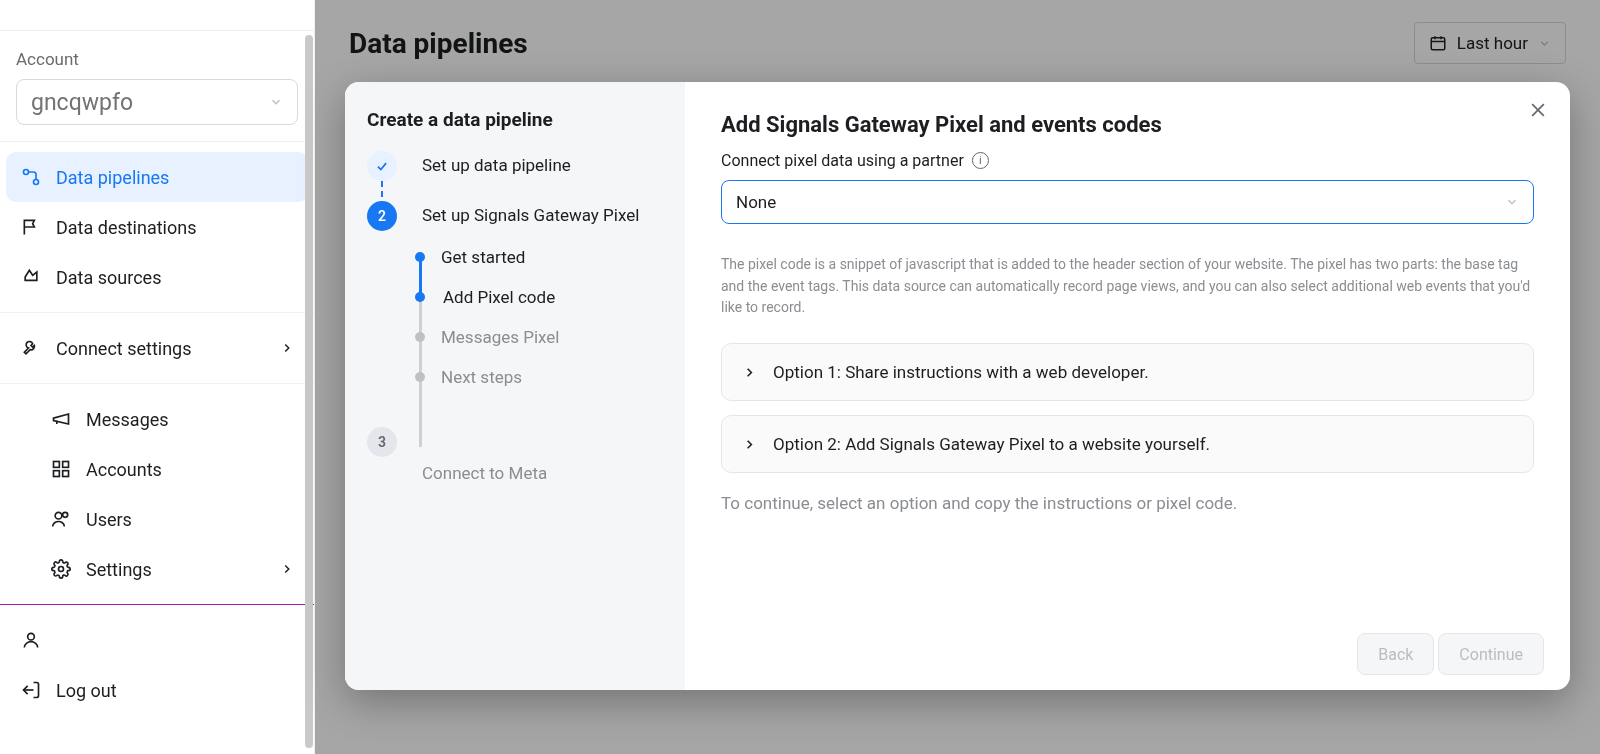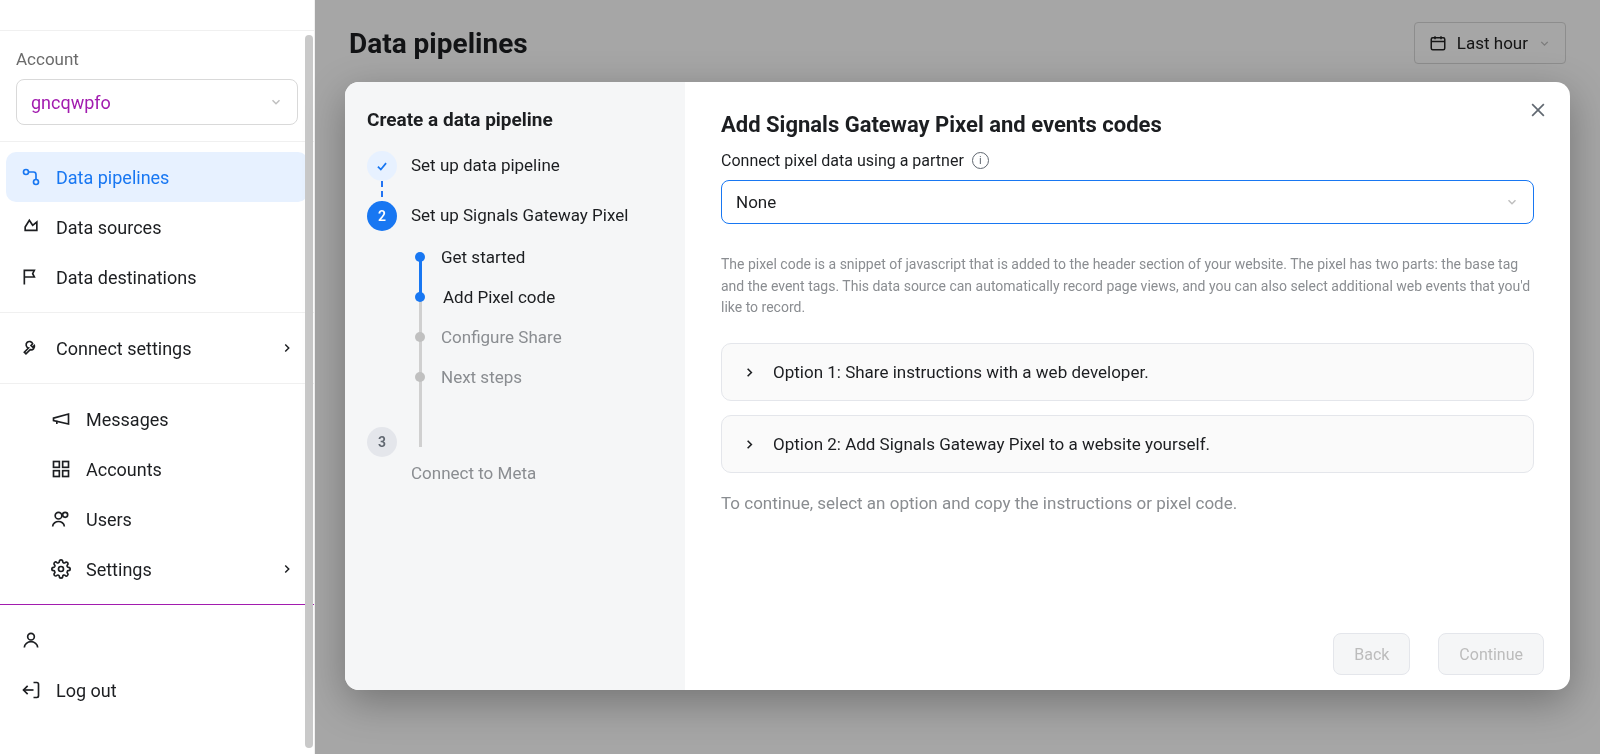--- a/index.html
+++ b/index.html
@@ -8,21 +8,21 @@
 .app { display: flex; width: 100%; height: 100%; }
 
 
 .sidebar { width: 315px; height: 100%; border-right: 1px solid #f0f0f0; display: flex; flex-direction: column; position: relative; }
 .sidebar-scroll-track { position:absolute; right:0; top:35px; bottom:6px; width:10px; background: transparent; display:flex; align-items:stretch; }
 .sidebar-scroll-thumb { background:#c9c9c9; border-radius:5px; width:8px; margin-left:1px; height:100%; }
 
 .sidebar-top { height: 31px; border-bottom: 1px solid #f0f0f0; }
 .account-block { padding: 18px 16px 16px 16px; border-bottom: 1px solid #f0f0f0; }
 .account-label { color:#6b6b6b; font-size:17px; margin-bottom:10px; }
-.account-select { border:1px solid #d9d9d9; border-radius:8px; height:46px; display:flex; align-items:center; justify-content:space-between; padding:0 14px; font-size:18px; color:#a21caf; cursor:pointer; }
+.account-select { border:1px solid #d9d9d9; border-radius:8px; height:46px; display:flex; align-items:center; justify-content:space-between; padding:0 14px; font-size:23px; color:#737373; cursor:pointer; }
 .account-select .chev { color:#bfbfbf; }
 
 .nav-group { padding: 10px 6px; border-bottom: 1px solid #f0f0f0; }
 .nav-item { display:flex; align-items:center; gap:14px; height:50px; padding: 0 14px; border-radius:10px; color:#1c1e21; font-size:18px; cursor:pointer; }
 .nav-item.active { background:#e7f1ff; color:#1877f2; }
 .nav-item.active .icon { color:#1877f2; }
 .nav-item .icon { width:22px; display:flex; justify-content:center; color:#1c1e21; }
 .nav-item .spacer { flex:1; }
 .nav-item .chev-r { color:#1c1e21; font-size:14px; }
 
@@ -34,21 +34,21 @@
 .time-picker { border:1px solid #d9d9d9; background:#fff; border-radius:4px; height:42px; display:flex; align-items:center; gap:10px; padding:0 14px; font-size:17px; color:#222; cursor:pointer; }
 .time-picker .chev { color:#bfbfbf; font-size:14px; }
 
 
 .modal { position:absolute; left:30px; right:30px; top:82px; bottom:64px; background:#fff; border-radius:14px; box-shadow:0 12px 40px rgba(0,0,0,0.3); display:flex; overflow:hidden; }
 .modal-close { position:absolute; top:18px; right:22px; cursor:pointer; color:#606770; font-size:20px; }
 
 .modal-left { width:340px; background:#f5f6f7; padding:26px 22px; }
 .modal-title { font-size:19px; font-weight:700; color:#1c1e21; margin-bottom:20px; }
 
-.step { display:flex; align-items:flex-start; gap:14px; position:relative; }
+.step { display:flex; align-items:flex-start; gap:25px; position:relative; }
 .step + .step { margin-top:0; }
 .step-line { position:absolute; left:14px; top:30px; bottom:-22px; width:2.5px; background:#2374f2; }
 .step-line.dash { background:none; border-left:2.5px dashed #2374f2; width:0; }
 .step-bullet { width:30px; height:30px; border-radius:50%; display:flex; align-items:center; justify-content:center; font-size:14px; font-weight:600; flex-shrink:0; z-index:1; }
 .step-bullet.done { background:#e7f1ff; color:#1877f2; }
 .step-bullet.active { background:#1877f2; color:#fff; }
 .step-bullet.pending { background:#e4e6eb; color:#606770; }
 .step-label { font-size:17px; color:#1c1e21; padding-top:4px; }
 .step-label.muted { color:#8a8d91;margin-top:32px; }
 
@@ -67,21 +67,21 @@
 .field-label { font-size:16px; color:#1c1e21; display:flex; align-items:center; gap:8px; margin-bottom:10px; }
 .info-ic { width:17px; height:17px; border:1.5px solid #606770; border-radius:50%; display:inline-flex; align-items:center; justify-content:center; font-size:11px; color:#606770; }
 .select-input { border:1.8px solid #1877f2; border-radius:8px; height:44px; display:flex; align-items:center; justify-content:space-between; padding:0 14px; font-size:17px; color:#1c1e21; cursor:pointer; margin-bottom:18px; }
 .select-input .chev { color:#bfbfbf; }
 .help-text { font-size:14px; line-height:1.55; color:#8a8d91; margin-bottom:24px;margin-top:30px; }
 
 .option-card { border:1px solid #e4e6eb; border-radius:10px; background:#fafafa; height:58px; display:flex; align-items:center; gap:16px; padding:0 20px; font-size:17px; color:#1c1e21; cursor:pointer; margin-bottom:14px; }
 .option-card .chev-r { color:#1c1e21; font-size:15px; }
 .hint-text { font-size:17px; color:#8a8d91; margin-top:20px; }
 
-.modal-footer { height:72px; display:flex; align-items:center; justify-content:flex-end; gap:28px; padding:0 26px; }
+.modal-footer { height:72px; display:flex; align-items:center; justify-content:flex-end; gap:4px; padding:0 26px; }
 .btn { border:1px solid #e4e6eb; background:#f5f6f7; color:#bcbcbc; border-radius:8px; height:42px; padding:0 20px; font-size:16px; cursor:not-allowed; display:flex; align-items:center; }
 
 svg { display:block; }
 </style>
 </head>
 <body>
 
 <div class="app">
 
   <div class="sidebar">
@@ -106,32 +106,32 @@
               <circle cx="6" cy="6" r="3"></circle>
               <circle cx="18" cy="18" r="3"></circle>
               <path d="M9 6h6a3 3 0 0 1 3 3v6"></path>
             </svg>
         </span>
         <span>Data pipelines</span>
       </div>
       <div class="nav-item">
         <span class="icon">
           <svg width="20" height="20" viewBox="0 0 24 24" fill="none" stroke="currentColor" stroke-width="2">
+              <path d="M4 21V4h12l-2 4 2 4H4"></path>
+            </svg>
+        </span>
+        <span>Data destinations</span>
+      </div>
+      <div class="nav-item">
+        <span class="icon">
+          <svg width="20" height="20" viewBox="0 0 24 24" fill="none" stroke="currentColor" stroke-width="2">
               <path d="M5 12l5-8 4 6 5-4v10H5z"></path>
             </svg>
         </span>
         <span>Data sources</span>
-      </div>
-      <div class="nav-item">
-        <span class="icon">
-          <svg width="20" height="20" viewBox="0 0 24 24" fill="none" stroke="currentColor" stroke-width="2">
-              <path d="M4 21V4h12l-2 4 2 4H4"></path>
-            </svg>
-        </span>
-        <span>Data destinations</span>
       </div>
     </div>
 
     <div class="nav-group">
       <div class="nav-item">
         <span class="icon">
           <svg width="20" height="20" viewBox="0 0 24 24" fill="none" stroke="currentColor" stroke-width="2">
               <path d="M14 7a4 4 0 1 0-5 5l-5 5 2 2 5-5a4 4 0 0 0 5-5l-2 2-2-2 2-2z"></path>
             </svg>
         </span>
@@ -275,21 +275,21 @@
             <div class="substep-label">Get started</div>
           </div>
           <div class="substep">
             <div class="substep-line gray"></div>
             <div class="substep-dot"></div>
             <div class="substep-label" style="margin-left:2px;">Add Pixel code</div>
           </div>
           <div class="substep">
             <div class="substep-line gray"></div>
             <div class="substep-dot gray"></div>
-            <div class="substep-label muted">Configure Share</div>
+            <div class="substep-label muted">Messages Pixel</div>
           </div>
           <div class="substep">
             <div class="substep-line gray" style="bottom:-50px;"></div>
             <div class="substep-dot gray"></div>
             <div class="substep-label muted">Next steps</div>
           </div>
         </div>
 
         <div class="step" style="margin-top:30px;">
           <div class="step-bullet pending">3</div>

